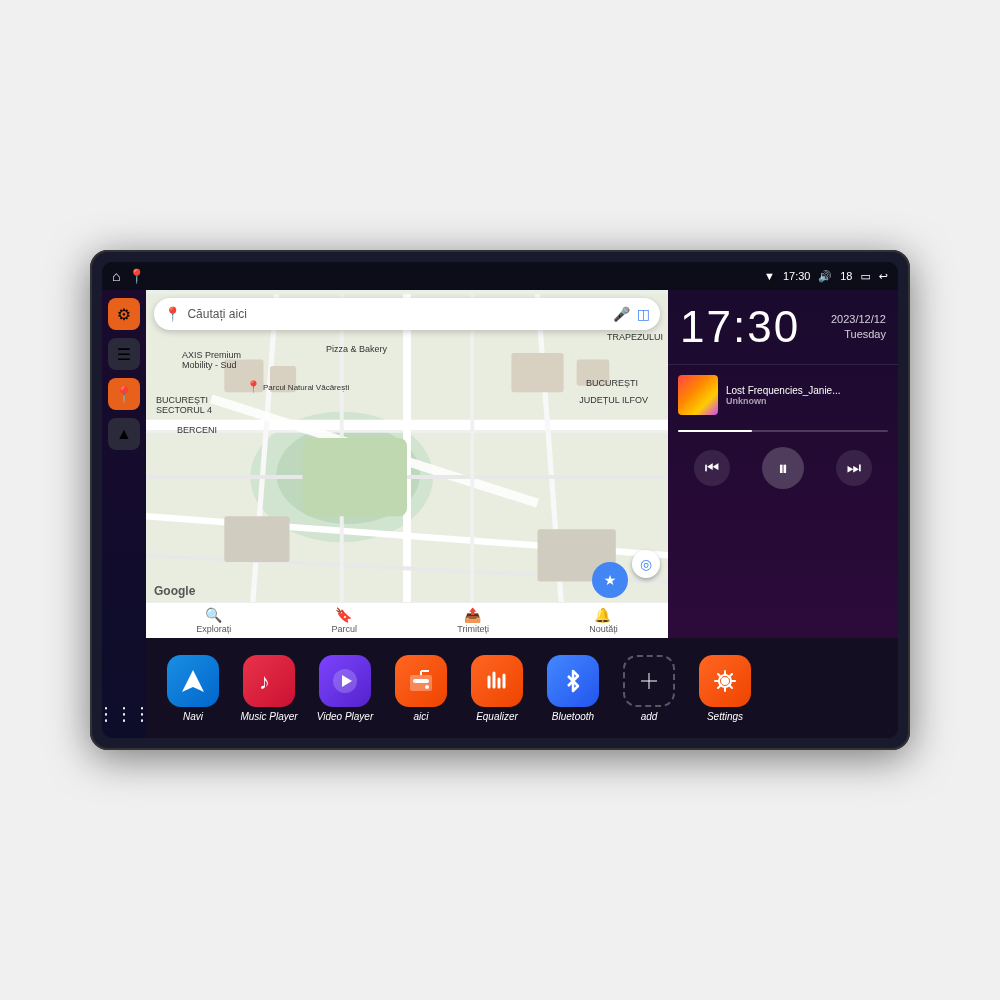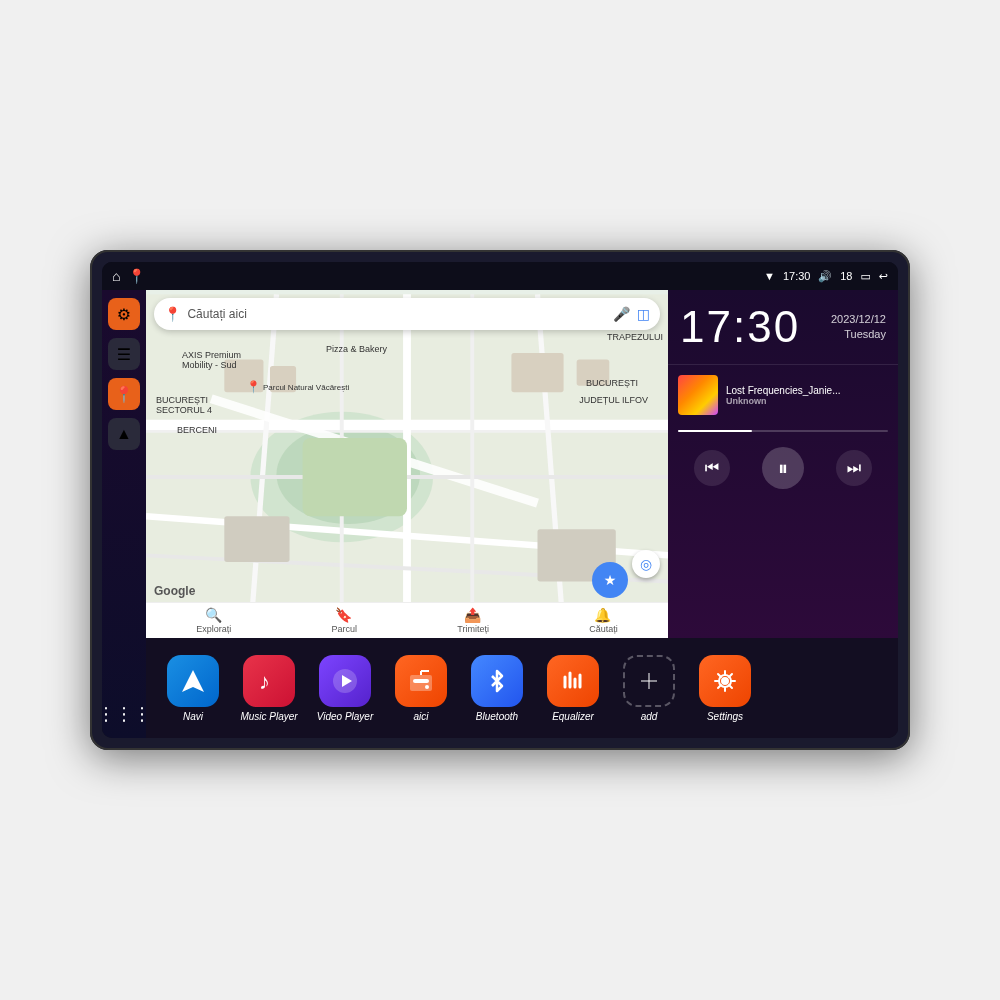--- a/index.html
+++ b/index.html
@@ -415,21 +415,21 @@
               <div class="map-nav-item">
                 <span class="map-nav-icon">🔖</span>
                 <span>Parcul</span>
               </div>
               <div class="map-nav-item">
                 <span class="map-nav-icon">📤</span>
                 <span>Trimiteți</span>
               </div>
               <div class="map-nav-item">
                 <span class="map-nav-icon">🔔</span>
-                <span>Căutați</span>
+                <span>Noutăți</span>
               </div>
             </div>
           </div>
 
           <div class="right-panel">
 
             <div class="clock-section">
               <div class="clock-time">17:30</div>
               <div class="clock-date">
                 <div>2023/12/12</div>
@@ -496,41 +496,41 @@
                 <line x1="14" y1="4" x2="14" y2="8" stroke="white" stroke-width="2"></line>
                 <line x1="14" y1="4" x2="22" y2="4" stroke="white" stroke-width="2"></line>
                 <rect x="6" y="12" width="16" height="4" rx="2" fill="white"></rect>
                 <circle cx="20" cy="20" r="2" fill="white"></circle>
               </svg>
             </div>
             <span class="app-label">aici</span>
           </div>
 
           <div class="app-icon">
-            <div class="app-icon-bg icon-bt">
-              <svg width="28" height="28" viewBox="0 0 28 28">
-                <polyline points="9,9 19,19 14,24 14,4 19,9 9,19" fill="none" stroke="white" stroke-width="2.5" stroke-linejoin="round"></polyline>
-              </svg>
-            </div>
-            <span class="app-label">Bluetooth</span>
-          </div>
-
-          <div class="app-icon">
             <div class="app-icon-bg icon-eq">
               <svg width="28" height="28" viewBox="0 0 28 28">
                 <line x1="6" y1="20" x2="6" y2="10" stroke="white" stroke-width="3" stroke-linecap="round"></line>
                 <line x1="11" y1="20" x2="11" y2="6" stroke="white" stroke-width="3" stroke-linecap="round"></line>
                 <line x1="16" y1="20" x2="16" y2="12" stroke="white" stroke-width="3" stroke-linecap="round"></line>
                 <line x1="21" y1="20" x2="21" y2="8" stroke="white" stroke-width="3" stroke-linecap="round"></line>
               </svg>
             </div>
             <span class="app-label">Equalizer</span>
           </div>
 
           <div class="app-icon">
+            <div class="app-icon-bg icon-bt">
+              <svg width="28" height="28" viewBox="0 0 28 28">
+                <polyline points="9,9 19,19 14,24 14,4 19,9 9,19" fill="none" stroke="white" stroke-width="2.5" stroke-linejoin="round"></polyline>
+              </svg>
+            </div>
+            <span class="app-label">Bluetooth</span>
+          </div>
+
+          <div class="app-icon">
             <div class="app-icon-bg icon-add">
               <svg width="28" height="28" viewBox="0 0 28 28">
                 <line x1="14" y1="6" x2="14" y2="22" stroke="rgba(255,255,255,0.5)" stroke-width="2"></line>
                 <line x1="6" y1="14" x2="22" y2="14" stroke="rgba(255,255,255,0.5)" stroke-width="2"></line>
               </svg>
             </div>
             <span class="app-label">add</span>
           </div>
 
           <div class="app-icon">

